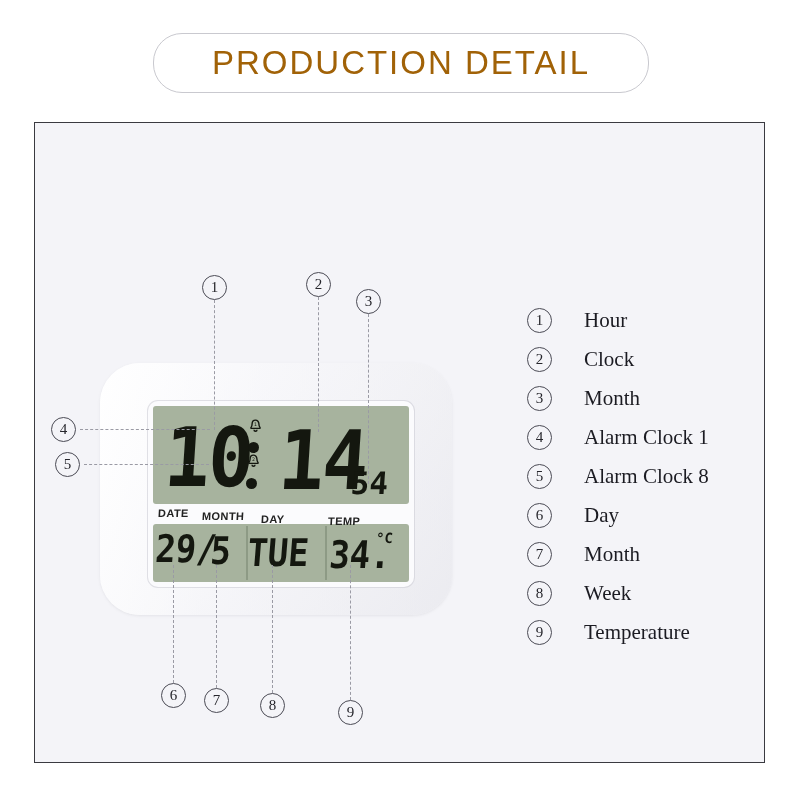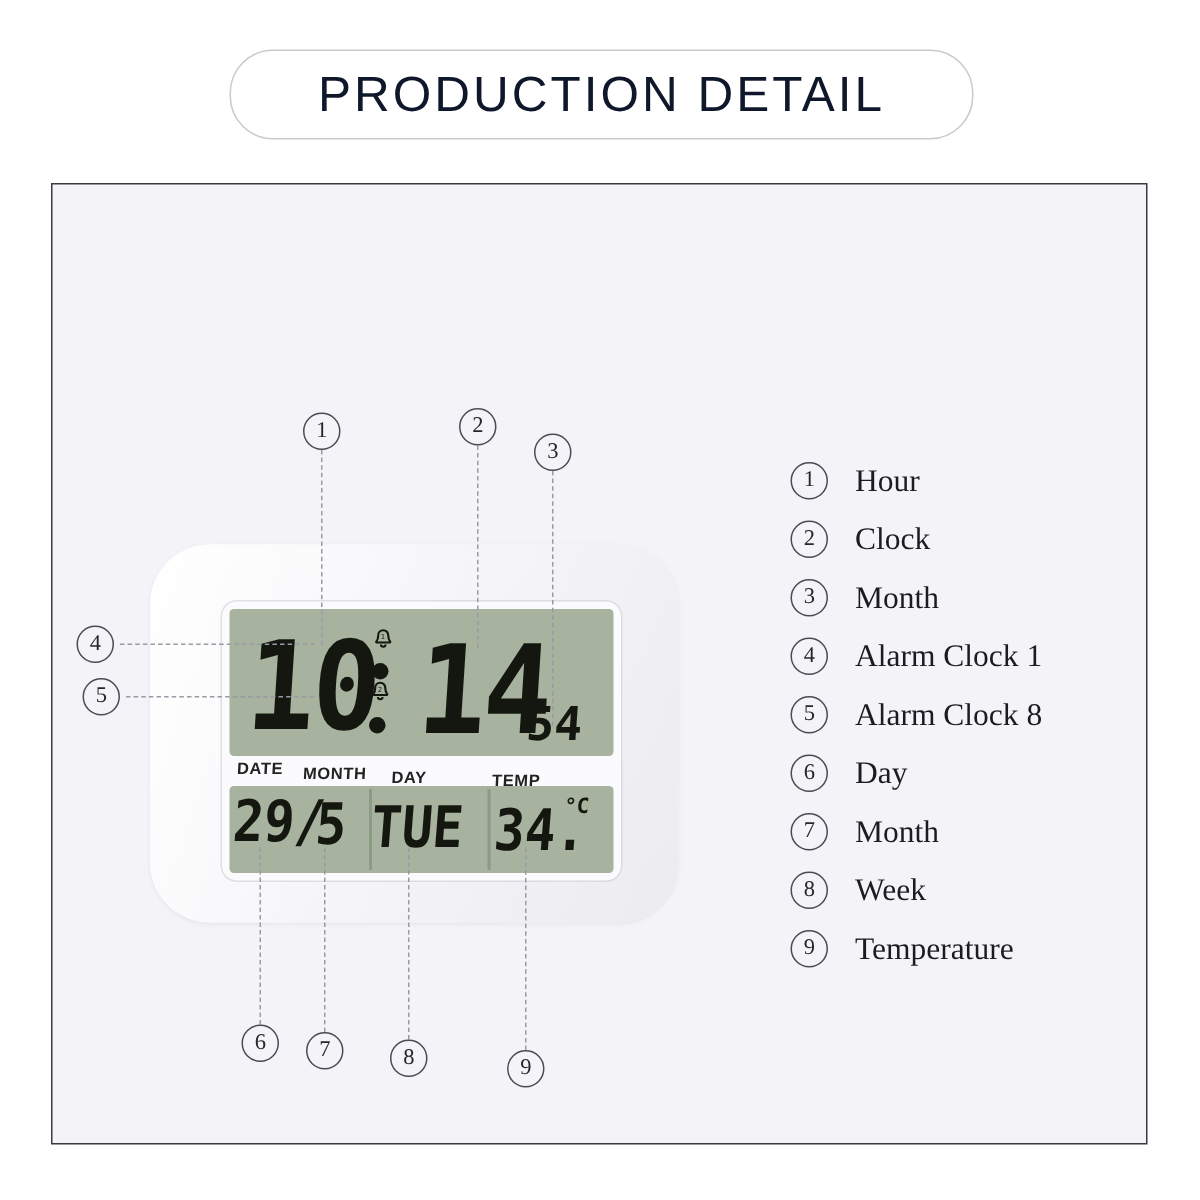--- a/index.html
+++ b/index.html
@@ -17,21 +17,21 @@
     left:153px;top:33px;
     width:494px;height:58px;
     border:1.6px solid #c9c9cf;
     border-radius:29px;
     background:#ffffff;
     display:flex;align-items:center;justify-content:center;
   }
   .title-text{
     font-size:33px;
     letter-spacing:2.0px;
-    color:#0f172a;
+    color:#a16207;
     font-weight:400;
     white-space:nowrap;
   }
 
   
   .panel{
     position:absolute;
     left:34px;top:122px;
     width:731px;height:641px;
     background:#f4f4f8;
@@ -199,21 +199,21 @@
     border:1.3px solid #4b4b55;
     border-radius:50%;
     color:#26262c;
     font-family:"Liberation Serif", serif;
     font-size:15px;
     display:flex;align-items:center;justify-content:center;
     box-sizing:border-box;
     flex:0 0 auto;
   }
   .legend-label{
-    margin-left:18px;
+    margin-left:32px;
     font-family:"Liberation Serif", serif;
     font-size:21px;
     color:#1b1b22;
     white-space:nowrap;
   }
 </style>
 </head>
 <body>
 
 <div id="root">

